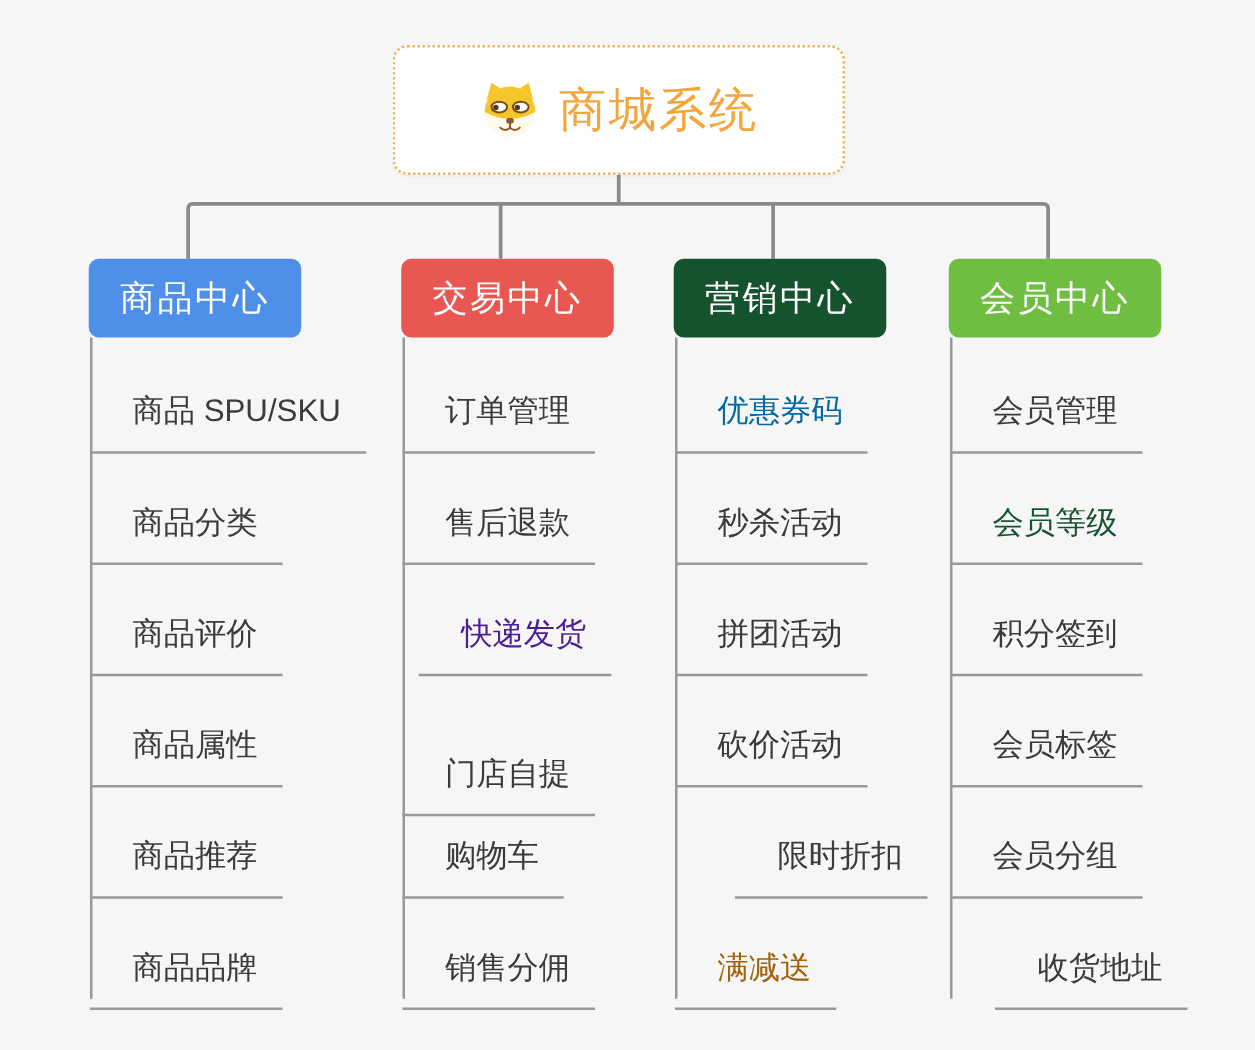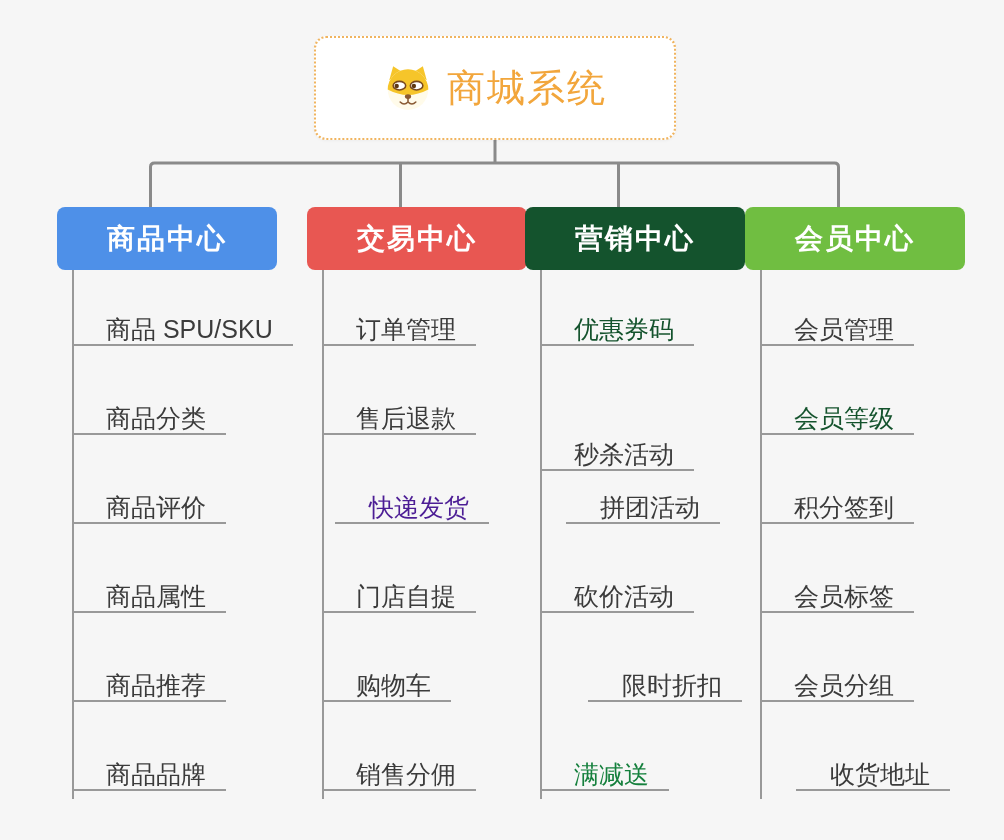--- a/index.html
+++ b/index.html
@@ -40,42 +40,43 @@
     font-weight: 500;
     letter-spacing: 2px;
     color: #F2A63C;
     white-space: nowrap;
   }
   .dog-icon { display: inline-flex; }
   .branch-header {
     position: absolute;
     top: 207px;
     height: 63px;
-    width: 220px;
+    width: 170px;
     border-radius: 8px;
     display: flex;
     align-items: center;
     justify-content: center;
     color: #ffffff;
     font-size: 28px;
-    font-weight: 700;
+    font-weight: 400;
     letter-spacing: 2px;
     box-sizing: border-box;
+    margin-left: 14px;
   }
   .branch-vline {
     position: absolute;
     width: 2px;
     top: 270px;
     height: 529px;
   }
   .sub-item {
     position: absolute;
     font-size: 25px;
     line-height: 30px;
-    padding: 0 20px 0 34px;
+    padding: 0 20px 17px 34px;
     border-bottom: 2px solid #999999;
     white-space: nowrap;
     color: #3B3B3B;
   }
 </style>
 </head>
 <body>
 
 <div id="canvas" style="background: rgb(246, 246, 246);">
 
@@ -111,31 +112,31 @@
       <div class="sub-item" style="left: 72px; top: 403px; border-bottom-color: rgb(153, 153, 153); color: rgb(59, 59, 59);">商品分类</div>
       <div class="sub-item" style="left: 72px; top: 492px; border-bottom-color: rgb(153, 153, 153); color: rgb(59, 59, 59);">商品评价</div>
       <div class="sub-item" style="left: 72px; top: 581px; border-bottom-color: rgb(153, 153, 153); color: rgb(59, 59, 59);">商品属性</div>
       <div class="sub-item" style="left: 72px; top: 670px; border-bottom-color: rgb(153, 153, 153); color: rgb(59, 59, 59);">商品推荐</div>
       <div class="sub-item" style="left: 72px; top: 759px; border-bottom-color: rgb(153, 153, 153); color: rgb(59, 59, 59);">商品品牌</div>
       <div class="branch-header" style="left: 307px; background: rgb(232, 87, 82);">交易中心</div>
       <div class="branch-vline" style="left: 322px; background: rgb(153, 153, 153);"></div>
       <div class="sub-item" style="left: 322px; top: 314px; border-bottom-color: rgb(153, 153, 153); color: rgb(59, 59, 59);">订单管理</div>
       <div class="sub-item" style="left: 322px; top: 403px; border-bottom-color: rgb(153, 153, 153); color: rgb(59, 59, 59);">售后退款</div>
       <div class="sub-item" style="left: 335px; top: 492px; border-bottom-color: rgb(153, 153, 153); color: #4c1d95;">快递发货</div>
-      <div class="sub-item" style="left: 322px; top: 581px; border-bottom-color: rgb(153, 153, 153); color: rgb(59, 59, 59);">门店自提</div>
+      <div class="sub-item" style="left: 322px; top: 604px; border-bottom-color: rgb(153, 153, 153); color: rgb(59, 59, 59);">门店自提</div>
       <div class="sub-item" style="left: 322px; top: 670px; border-bottom-color: rgb(153, 153, 153); color: rgb(59, 59, 59);">购物车</div>
       <div class="sub-item" style="left: 322px; top: 759px; border-bottom-color: rgb(153, 153, 153); color: rgb(59, 59, 59);">销售分佣</div>
       <div class="branch-header" style="left: 525px; background: #14532d;">营销中心</div>
       <div class="branch-vline" style="left: 540px; background: rgb(153, 153, 153);"></div>
-      <div class="sub-item" style="left: 540px; top: 314px; border-bottom-color: rgb(153, 153, 153); color: #14532d;">优惠券码</div>
-      <div class="sub-item" style="left: 540px; top: 403px; border-bottom-color: rgb(153, 153, 153); color: rgb(59, 59, 59); margin-top: 36px;">秒杀活动</div>
-      <div class="sub-item" style="left: 540px; top: 492px; border-bottom-color: rgb(153, 153, 153); color: rgb(59, 59, 59); margin-left: 26px;">拼团活动</div>
+      <div class="sub-item" style="left: 540px; top: 314px; border-bottom-color: rgb(153, 153, 153); color: #0369a1;">优惠券码</div>
+      <div class="sub-item" style="left: 540px; top: 403px; border-bottom-color: rgb(153, 153, 153); color: rgb(59, 59, 59);">秒杀活动</div>
+      <div class="sub-item" style="left: 540px; top: 492px; border-bottom-color: rgb(153, 153, 153); color: rgb(59, 59, 59);">拼团活动</div>
       <div class="sub-item" style="left: 540px; top: 581px; border-bottom-color: rgb(153, 153, 153); color: rgb(59, 59, 59);">砍价活动</div>
       <div class="sub-item" style="left: 540px; top: 670px; border-bottom-color: rgb(153, 153, 153); color: rgb(59, 59, 59); margin-left: 48px;">限时折扣</div>
-      <div class="sub-item" style="left: 540px; top: 759px; border-bottom-color: rgb(153, 153, 153); color: #15803d;">满减送</div>
+      <div class="sub-item" style="left: 540px; top: 759px; border-bottom-color: rgb(153, 153, 153); color: #a16207;">满减送</div>
       <div class="branch-header" style="left: 745px; background: rgb(112, 190, 65);">会员中心</div>
       <div class="branch-vline" style="left: 760px; background: rgb(153, 153, 153);"></div>
       <div class="sub-item" style="left: 760px; top: 314px; border-bottom-color: rgb(153, 153, 153); color: rgb(59, 59, 59);">会员管理</div>
       <div class="sub-item" style="left: 760px; top: 403px; border-bottom-color: rgb(153, 153, 153); color: #14532d;">会员等级</div>
       <div class="sub-item" style="left: 760px; top: 492px; border-bottom-color: rgb(153, 153, 153); color: rgb(59, 59, 59);">积分签到</div>
       <div class="sub-item" style="left: 760px; top: 581px; border-bottom-color: rgb(153, 153, 153); color: rgb(59, 59, 59);">会员标签</div>
       <div class="sub-item" style="left: 760px; top: 670px; border-bottom-color: rgb(153, 153, 153); color: rgb(59, 59, 59);">会员分组</div>
       <div class="sub-item" style="left: 796px; top: 759px; border-bottom-color: rgb(153, 153, 153); color: rgb(59, 59, 59);">收货地址</div>
     </div>
 </div>

